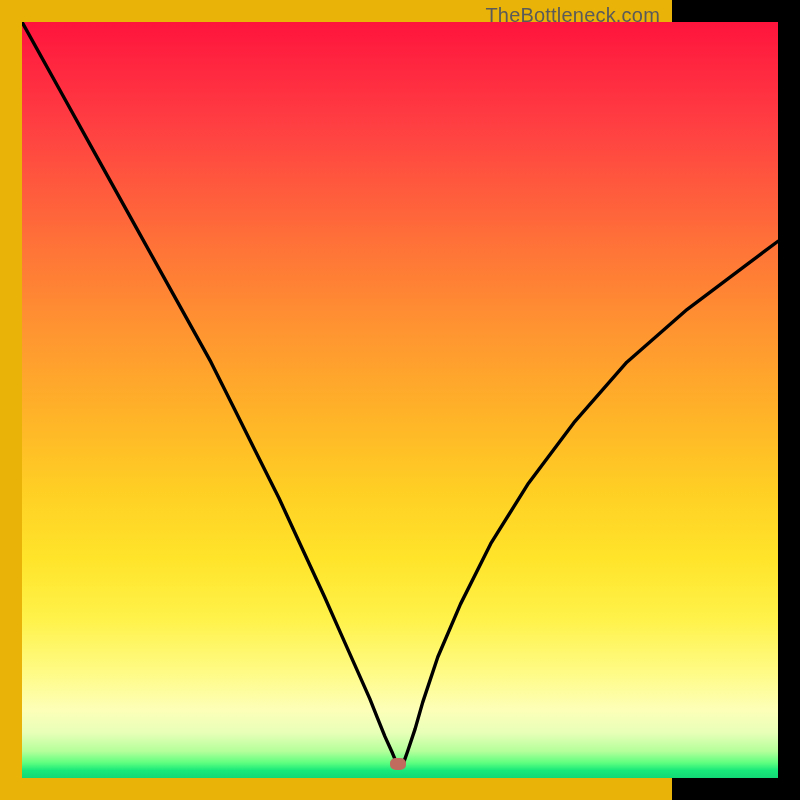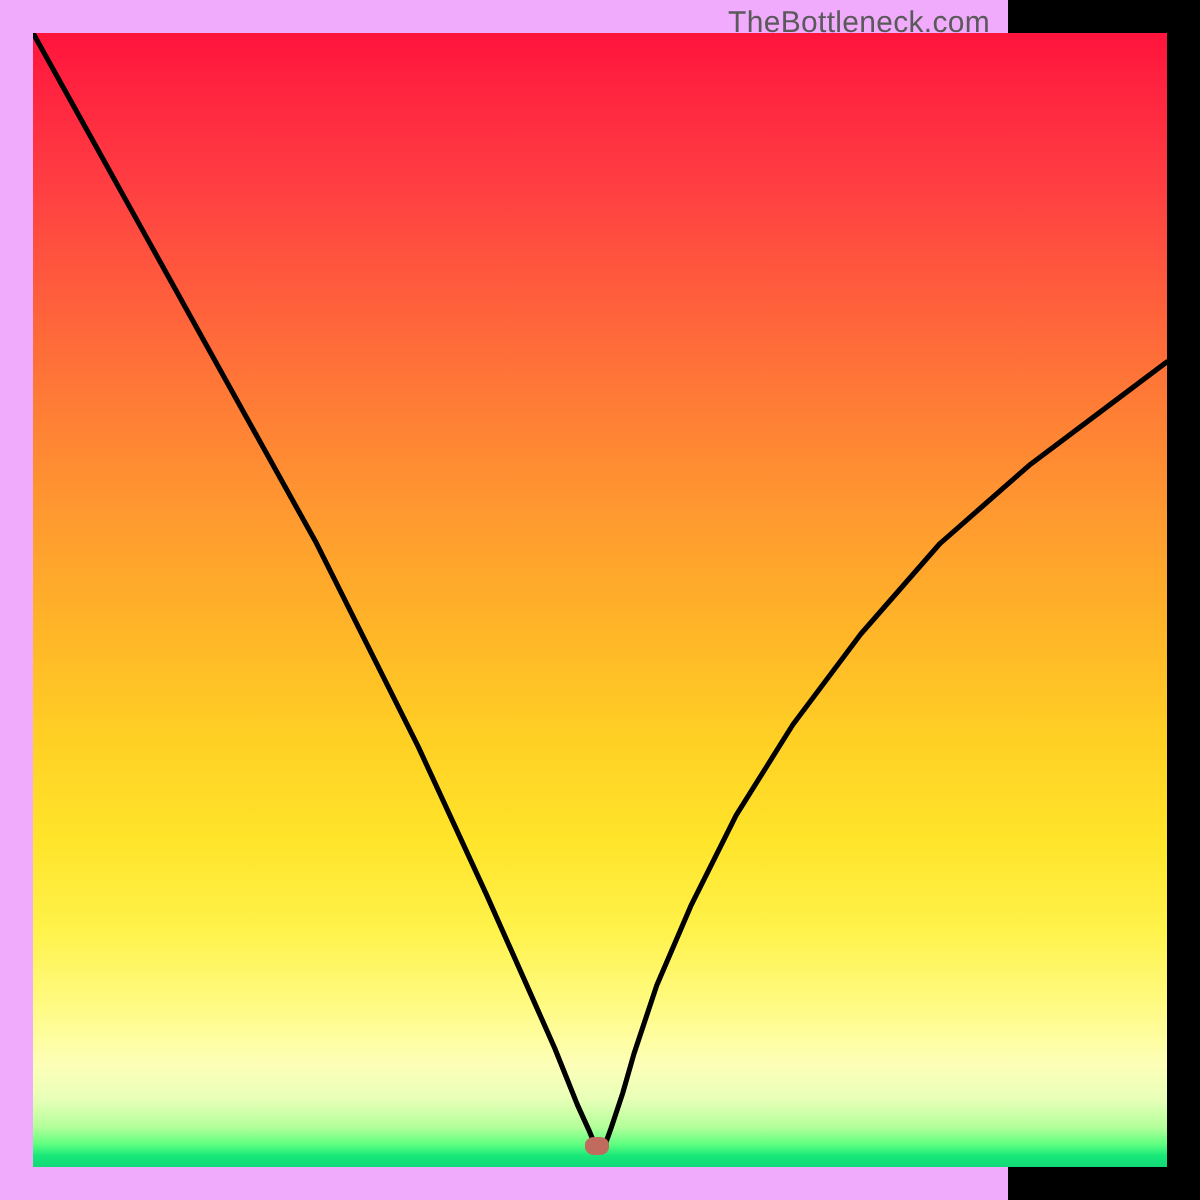--- a/index.html
+++ b/index.html
@@ -10,21 +10,21 @@
     background: #000;
     overflow: hidden;
     font-family: Arial, Helvetica, sans-serif;
   }
   .frame {
     position: absolute;
     left: 0;
     top: 0;
     width: 672px;
     height: 800px;
-    background: #f0abfc;
+    background: #eab308;
   }
   .plot-area {
     position: absolute;
     left: 22px;
     top: 22px;
     width: 756px;
     height: 756px;
     overflow: hidden;
   }
   .gradient {

